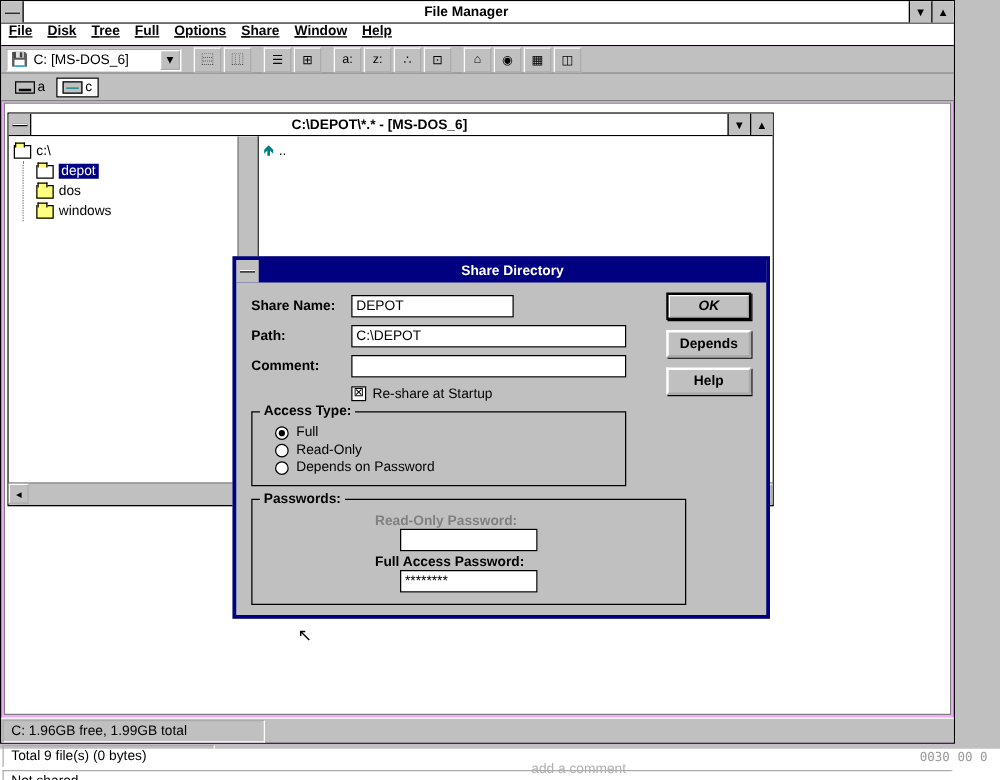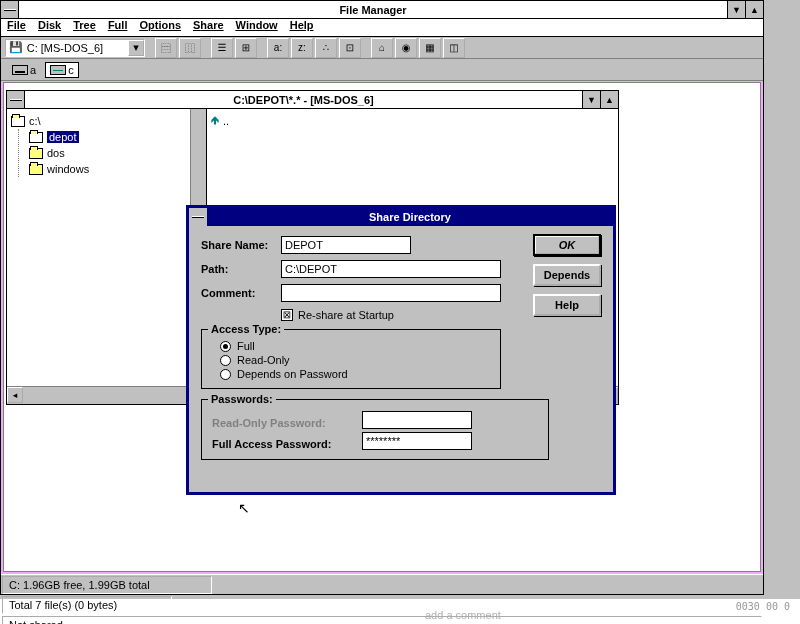--- a/index.html
+++ b/index.html
@@ -72,21 +72,21 @@
 .dlg-btn { position:absolute; right:12px; width:68px; height:22px; background:#c0c0c0; border:2px outset #fff; font-weight:bold; box-shadow:1px 1px 0 #000;}
 .dlg-btn.default{border:2px solid #000;}
 .dlg-btn.default .inner{border:1px outset #fff; display:block; height:100%;line-height:16px;font-style:italic;}
 .checkbox { display:inline-flex; align-items:center; gap:5px; margin-left:80px;}
 .checkbox .box{width:12px;height:12px;border:1px solid #000;background:#fff;display:flex;align-items:center;justify-content:center;font-size:10px;line-height:10px;}
 .groupbox { border:1px solid #000; margin-top:8px; padding:8px 10px 6px; position:relative;}
 .groupbox .legend{position:absolute; top:-7px; left:6px; background:#c0c0c0; padding:0 3px; font-weight:bold;}
 .radio { display:flex; align-items:center; gap:6px; margin:2px 0 2px 8px;}
 .radio .circ{width:11px;height:11px;border:1px solid #000;border-radius:50%;background:#fff;display:flex;align-items:center;justify-content:center;}
 .radio .circ .dot{width:5px;height:5px;background:#000;border-radius:50%;}
-.pw-row{display:flex;align-items:flex-end;margin:3px 0;}
+.pw-row{display:flex;align-items:center;margin:3px 0;flex-direction:column;}
 .pw-row .lbl{width:150px;font-weight:bold;}
 .pw-row .lbl.disabled{color:#808080;}
 .cursor{position:absolute;top:170px;left:36px;font-size:14px;pointer-events:none;}
 
 
 .bottom-strip{position:absolute;bottom:0;left:0;right:0;height:25px;background:#fff;color:#c0c0c0;font-size:11px;}
 .bottom-strip .addc{position:absolute;left:425px;top:10px;color:#b0b0b0;}
 .bottom-strip .nums{position:absolute;right:10px;top:2px;color:#999;font-family:monospace;font-size:10px;text-align:right;}
 </style>
 </head>
@@ -199,21 +199,21 @@
           <div class="sb-btn">◂</div>
             <div class="sb-track"></div>
             <div class="sb-btn">▸</div>
         </div>
       </div>
     </div>
   </div>
 
   <div class="statusbar">
     <div class="status-pane">C: 1.96GB free,  1.99GB total</div>
-    <div class="status-pane">Total 7 file(s) (0 bytes)</div>
+    <div class="status-pane">Total 9 file(s) (0 bytes)</div>
     <div class="status-pane">Not shared</div>
   </div>
 </div>
 
 <div class="dialog">
   <div class="dlg-title">
     <div class="sysmenu">
         <div class="dash"></div>
       </div>
     <div class="t">Share Directory</div>

